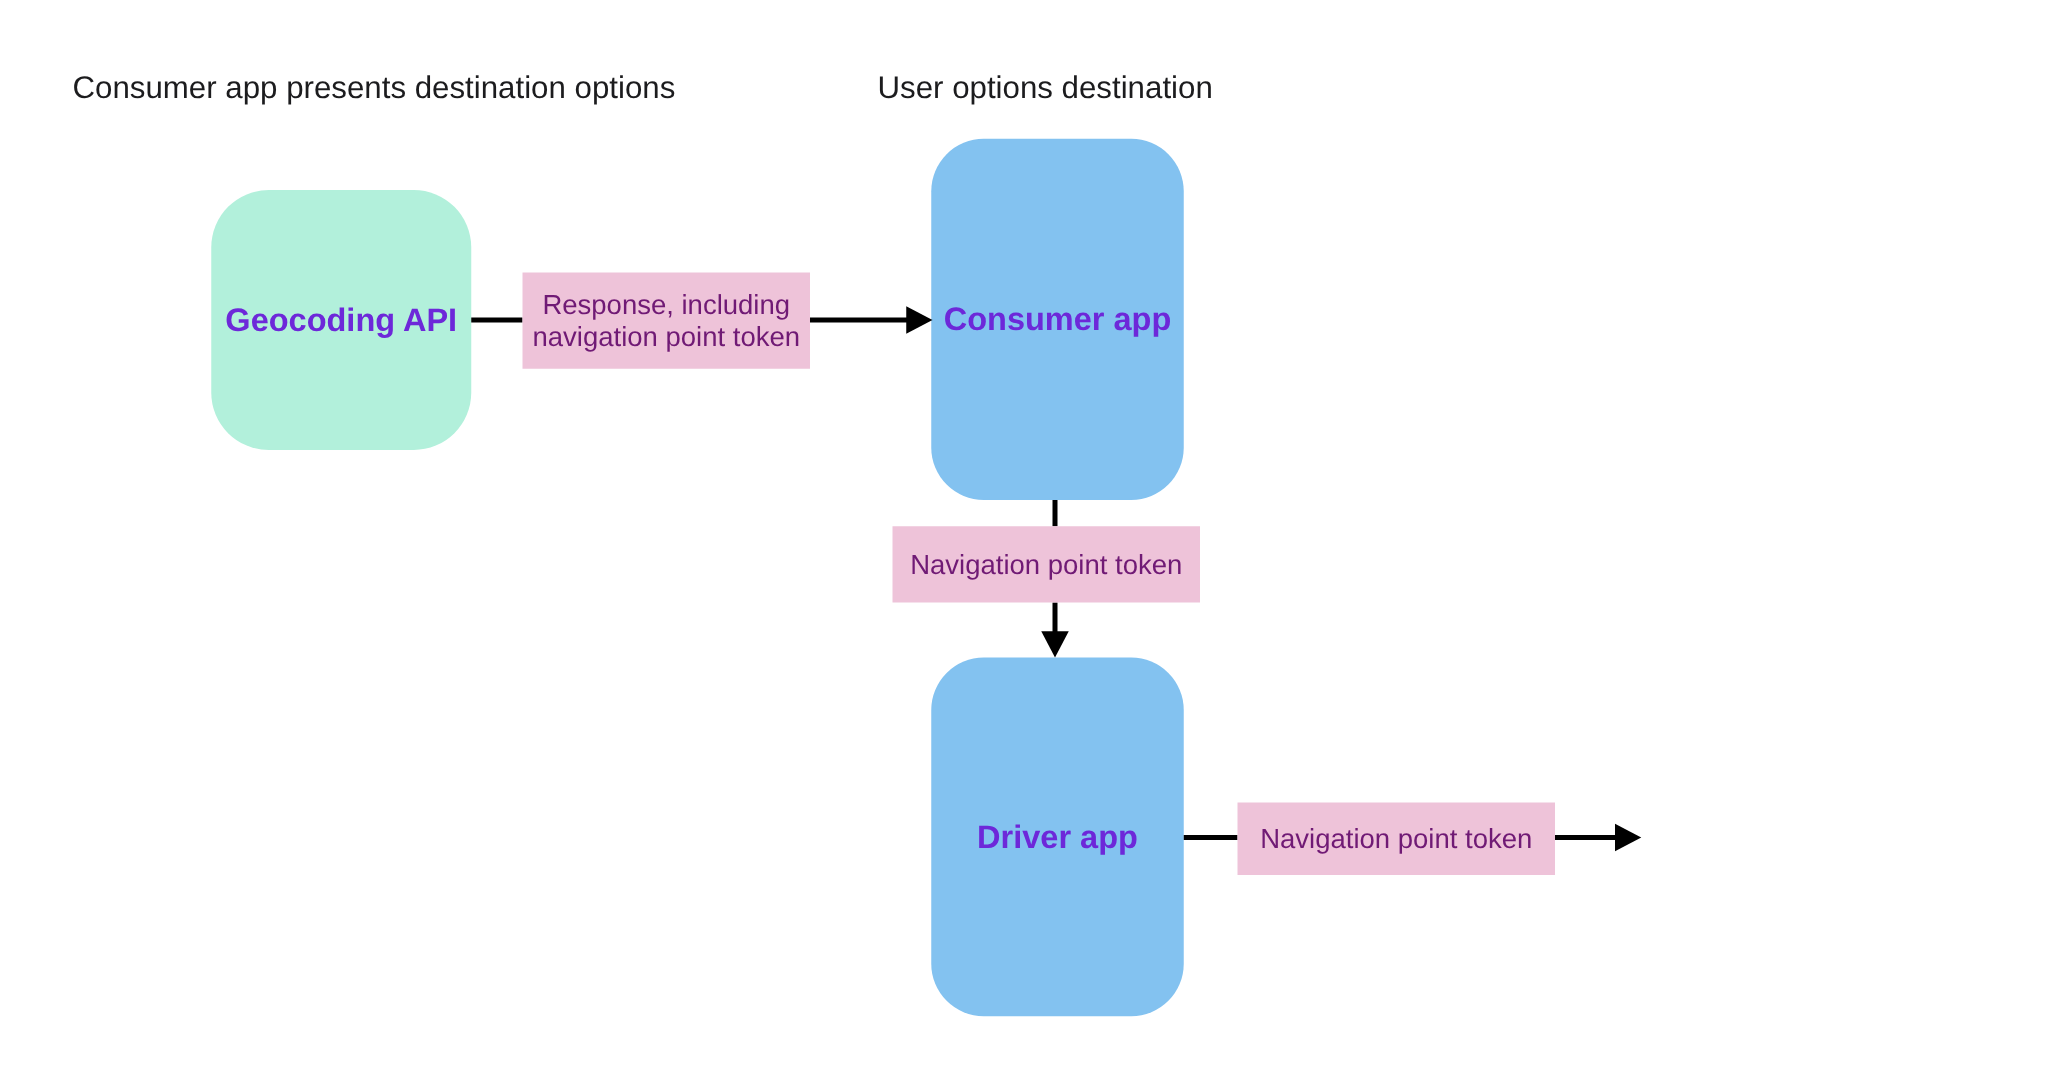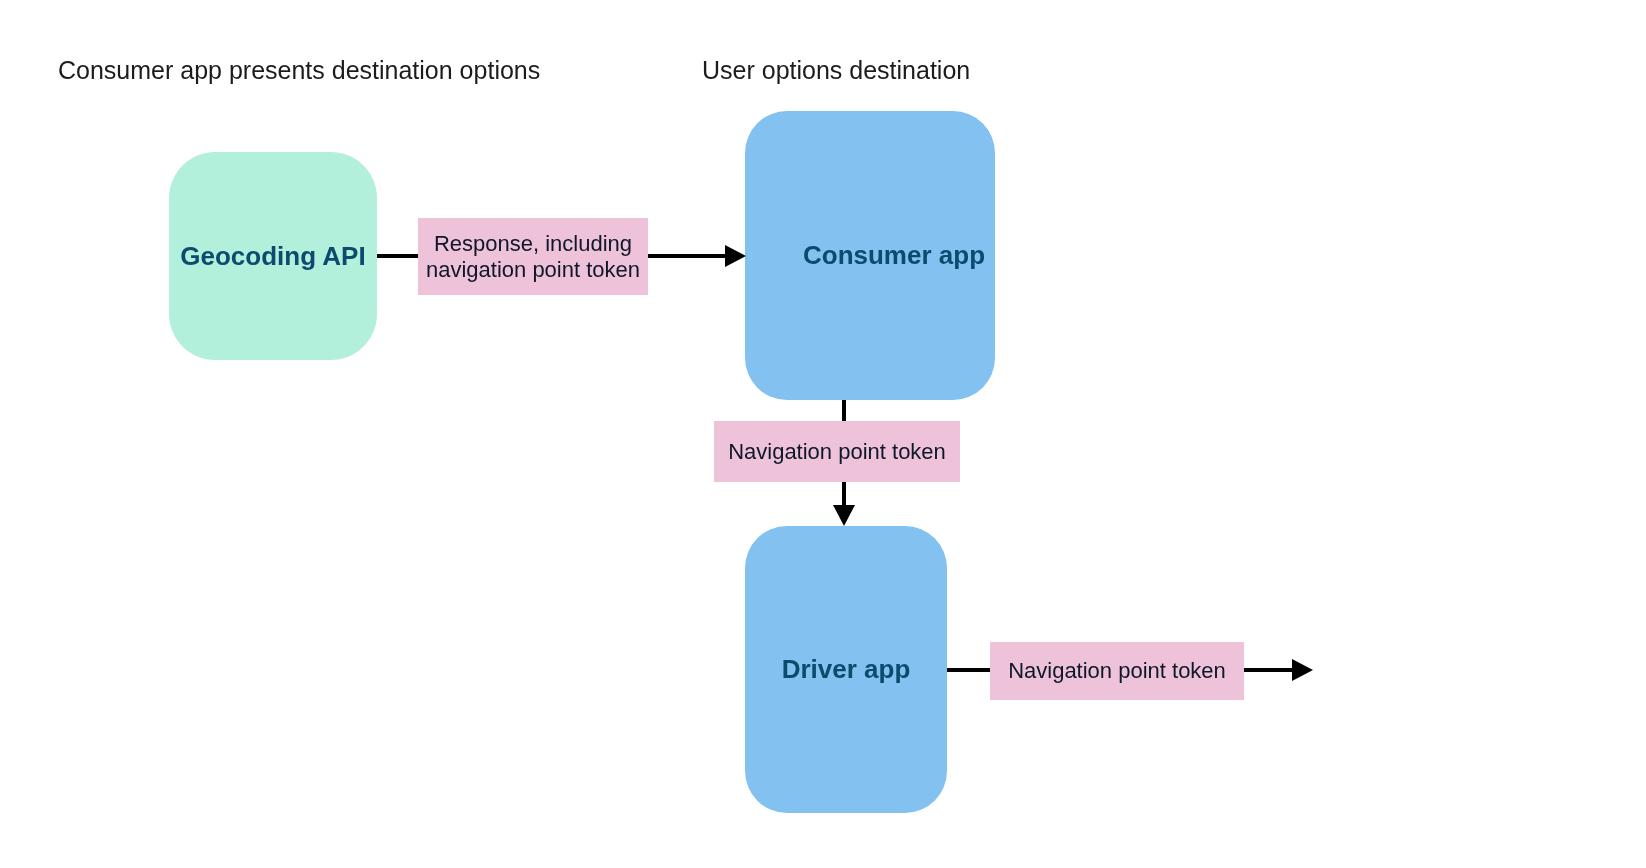--- a/index.html
+++ b/index.html
@@ -26,31 +26,31 @@
   .node {
     position: absolute;
     display: flex;
     align-items: center;
     justify-content: center;
     text-align: center;
   }
   .node .node-label {
     font-size: 26px;
     font-weight: 700;
-    color: #0c4a6e;
+    color: #6d28d9;
   }
   .edge-label {
     position: absolute;
     display: flex;
     align-items: center;
     justify-content: center;
     text-align: center;
     font-size: 22px;
     font-weight: 400;
-    color: #0f172a;
+    color: #701a75;
     line-height: 1.18;
     z-index: 3;
   }
   .line {
     position: absolute;
     background: #000000;
     z-index: 1;
   }
   .arrowhead {
     position: absolute;
@@ -111,20 +111,20 @@
   <div class="line" id="seg-f"></div>
   <div class="arrowhead right" id="head-f"></div>
 
   <div class="edge-label" id="edge-label-1" style="background: rgb(238, 195, 217);">Response, including navigation point token</div>
   <div class="edge-label" id="edge-label-2" style="background: rgb(238, 195, 217);">Navigation point token</div>
   <div class="edge-label" id="edge-label-3" style="background: rgb(238, 195, 217);">Navigation point token</div>
 
   <div class="node" id="node-geocoding" style="background: rgb(178, 240, 219);">
     <span class="node-label">Geocoding API</span>
   </div>
-  <div class="node" id="node-consumer" style="background: rgb(131, 194, 240); padding-left: 48px;">
+  <div class="node" id="node-consumer" style="background: rgb(131, 194, 240);">
     <span class="node-label">Consumer app</span>
   </div>
   <div class="node" id="node-driver" style="background: rgb(131, 194, 240);">
     <span class="node-label">Driver app</span>
   </div>
 
 </div>
 
 </body></html>

